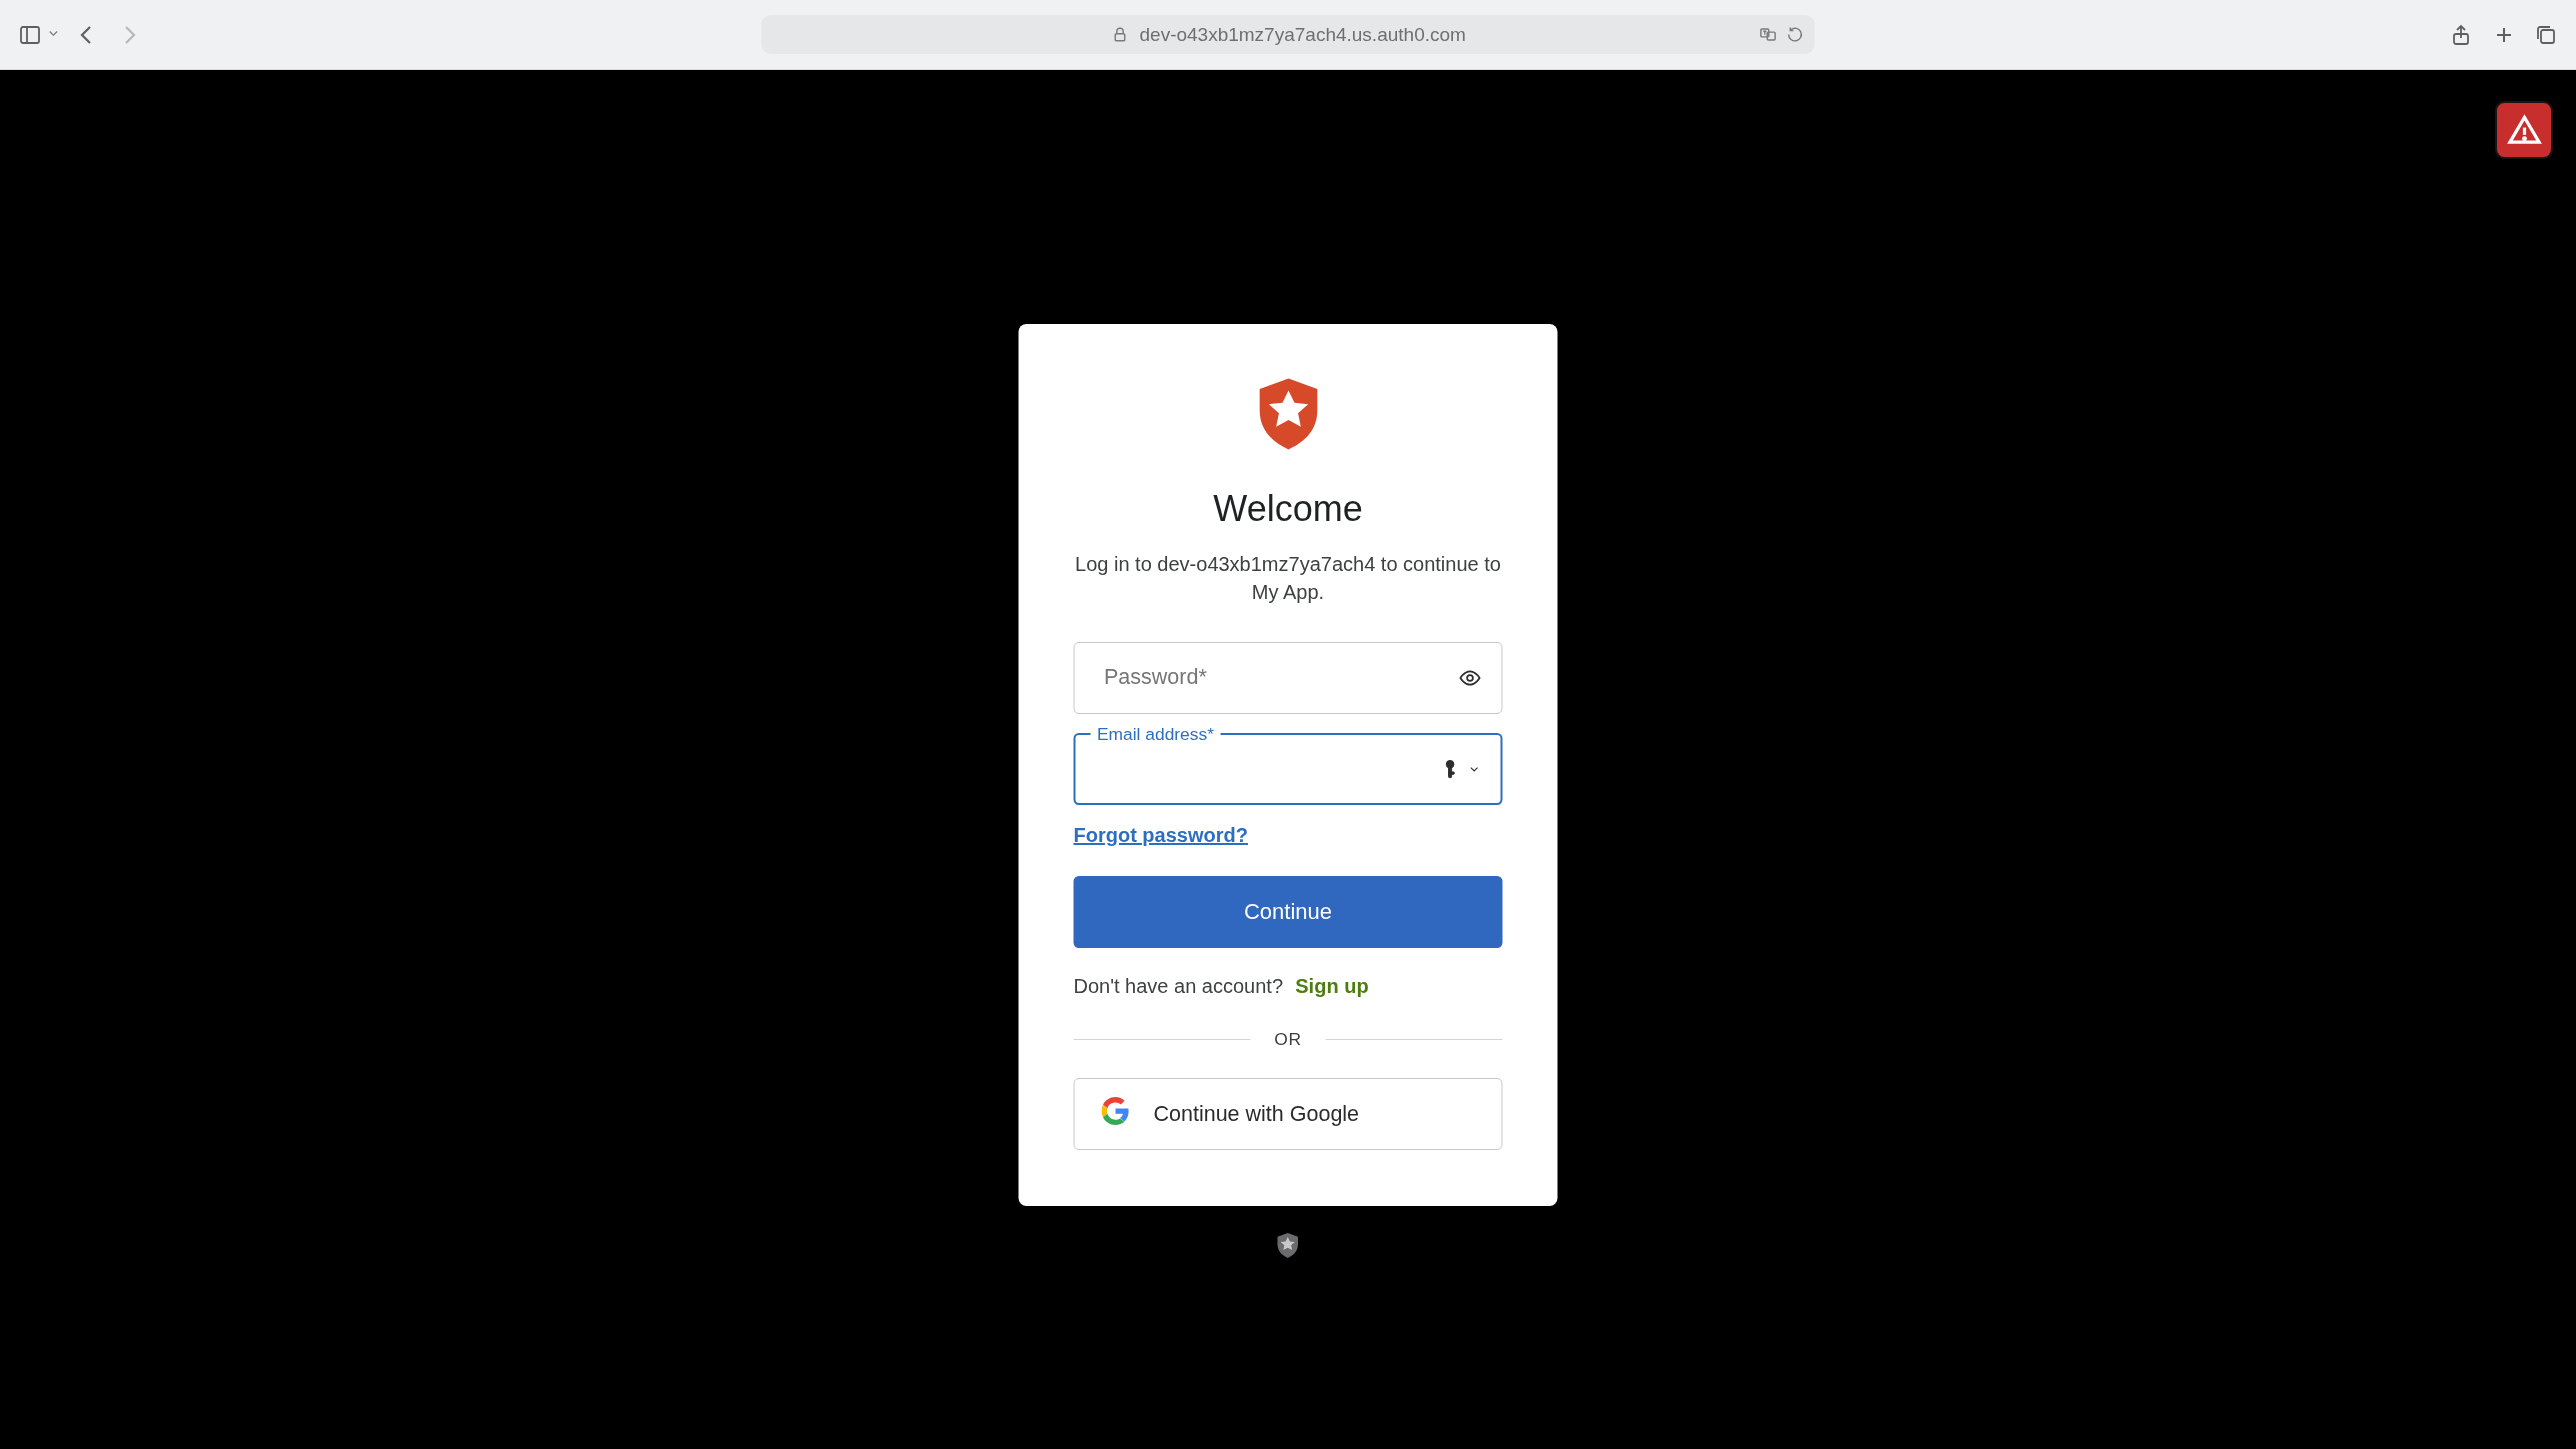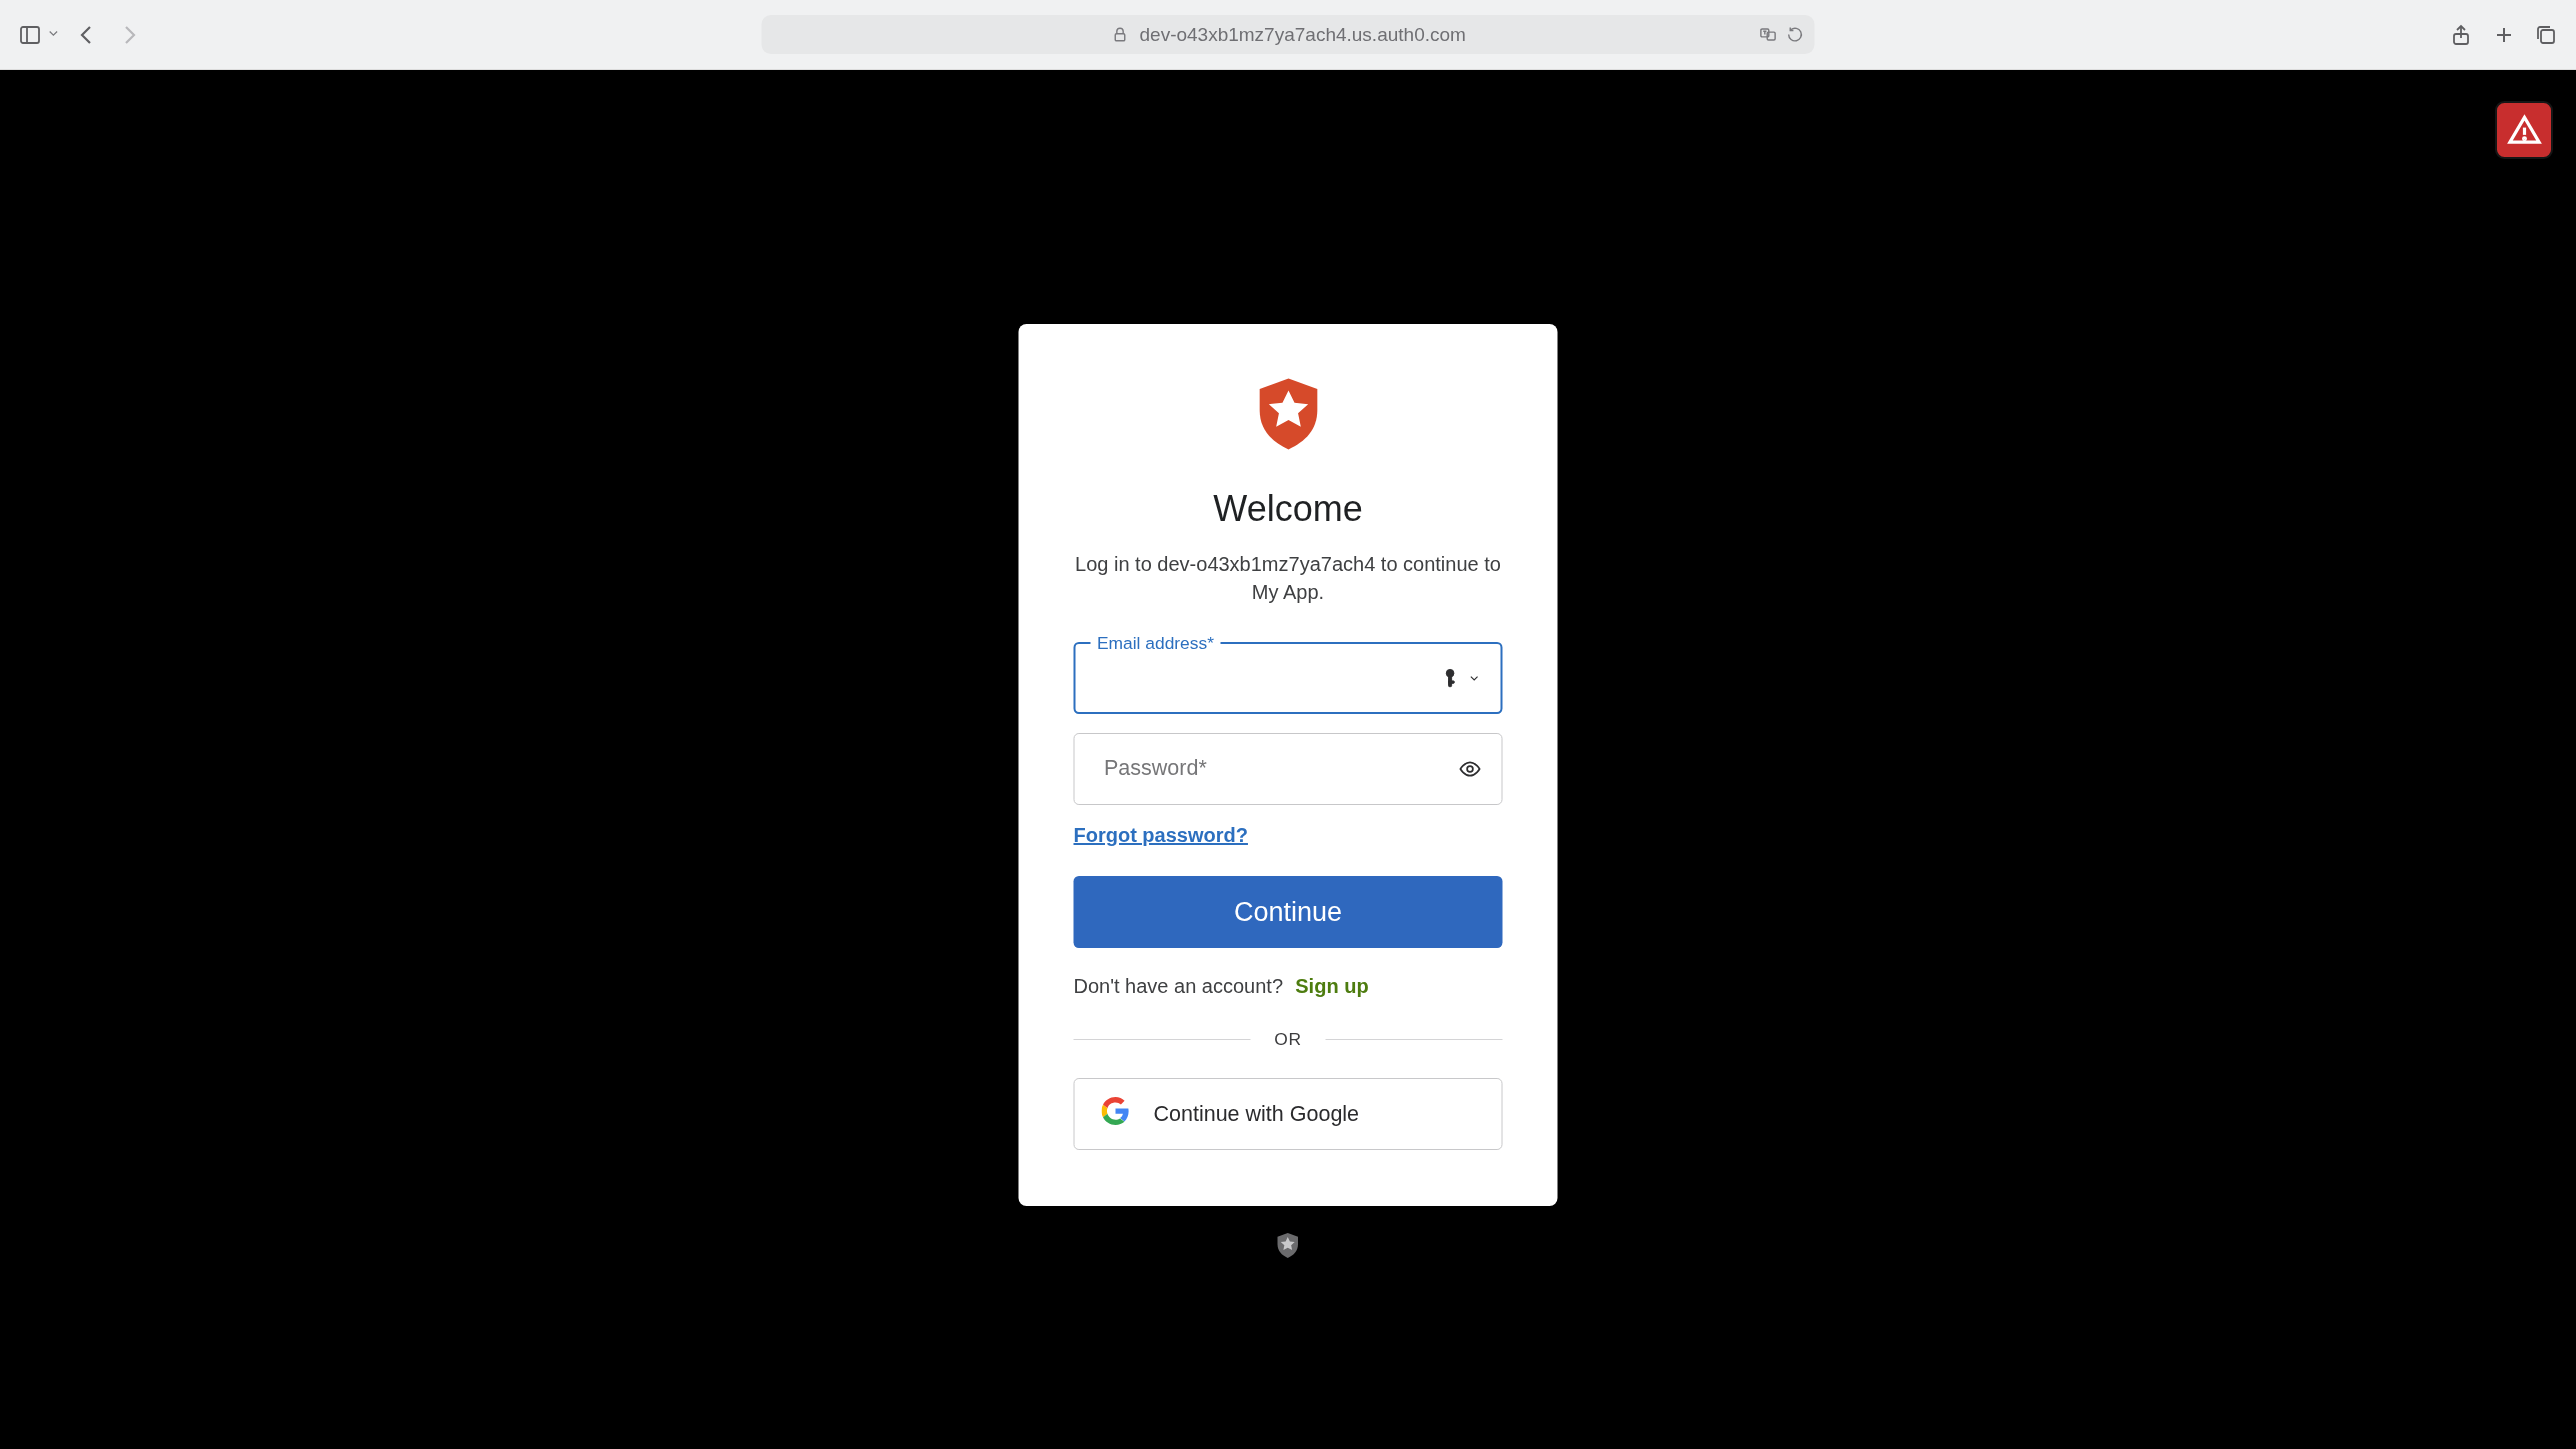--- a/index.html
+++ b/index.html
@@ -159,21 +159,21 @@
     display:inline-block;
   }
 
   .continue-btn {
     width:100%;
     height:72px;
     background:#2f68be;
     color:#fff;
     border:none;
     border-radius:5.4px;
-    font-size:27px;
+    font-size:22px;
     font-weight:500;
     cursor:pointer;
     margin-bottom:27px;
   }
 
   .signup-row {
     font-size:20px;
     color:#3f4042;
     margin-bottom:31px;
   }
@@ -312,45 +312,45 @@
     <div class="brand">
       <svg viewBox="0 0 52 58">
         <path d="M26 2 48 10v16c0 15-9 24-22 30C13 50 4 41 4 26V10L26 2Z" fill="#d64a2a"></path>
         <path d="M26 11l4.6 9.4 10.4 1.1-7.7 7 2.1 10.2L26 33.6l-9.4 5.1 2.1-10.2-7.7-7 10.4-1.1L26 11Z" fill="#ffffff"></path>
       </svg>
     </div>
 
     <h1 class="title">Welcome</h1>
     <p class="subtitle">Log in to dev-o43xb1mz7ya7ach4 to continue to My App.</p>
 
+    <div class="field">
+      <input type="password" placeholder="Password*" style="">
+      <span class="field-ico">
+        <svg viewBox="0 0 24 24" fill="none" stroke-width="1.8" stroke="#6a6a6d">
+            <path d="M2 12s4-7 10-7 10 7 10 7-4 7-10 7S2 12 2 12Z"></path>
+            <circle cx="12" cy="12" r="3"></circle>
+          </svg>
+      </span>
+    </div>
+
     <div class="field focused">
       <span class="float-label">Email address*</span>
       <input type="text" style="">
       <span class="field-ico">
         <svg viewBox="0 0 24 24" fill="#2e2e30" stroke="none">
             <circle cx="10" cy="7" r="4"></circle>
             <rect x="8.4" y="10" width="3.2" height="11" rx="1"></rect>
             <rect x="8.4" y="15" width="6" height="2.6" rx="1"></rect>
           </svg>
         <svg viewBox="0 0 24 24" fill="none" stroke-width="2" style="width:13.4px;height:13.4px">
             <polyline points="6 9 12 15 18 9"></polyline>
           </svg>
       </span>
     </div>
 
-    <div class="field">
-      <input type="password" placeholder="Password*" style="">
-      <span class="field-ico">
-        <svg viewBox="0 0 24 24" fill="none" stroke-width="1.8" stroke="#6a6a6d">
-            <path d="M2 12s4-7 10-7 10 7 10 7-4 7-10 7S2 12 2 12Z"></path>
-            <circle cx="12" cy="12" r="3"></circle>
-          </svg>
-      </span>
-    </div>
-
     <a href="#" class="forgot">Forgot password?</a>
 
     <button class="continue-btn">Continue</button>
 
     <div class="signup-row">
       <span>Don't have an account?</span>
       <a href="#">Sign up</a>
     </div>
 
     <div class="or-row">

